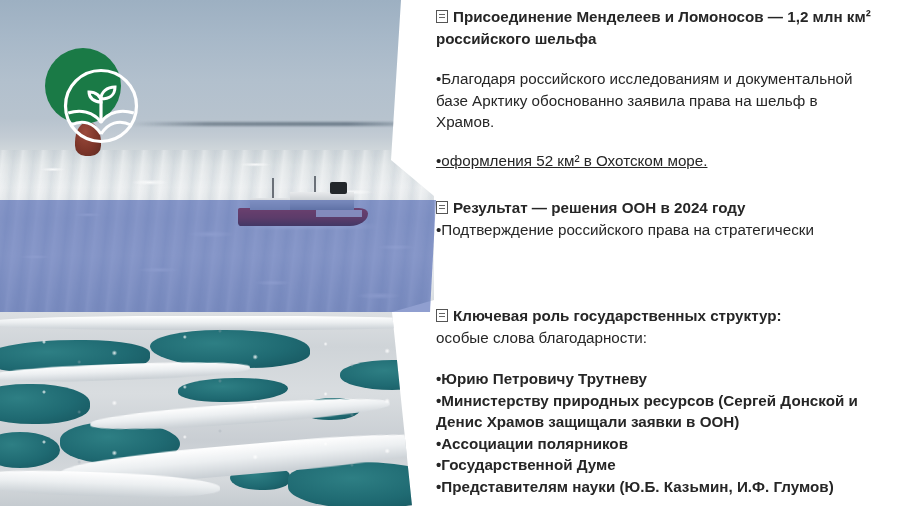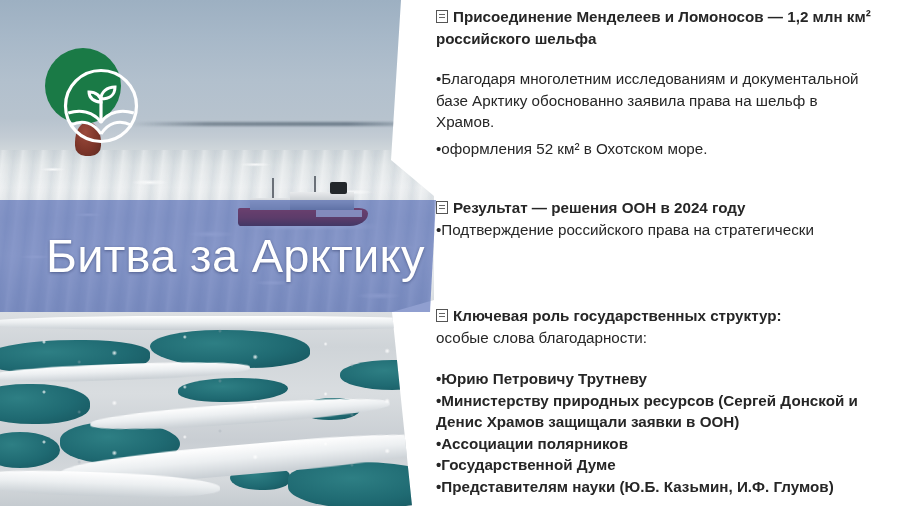--- a/index.html
+++ b/index.html
@@ -319,21 +319,20 @@
       <div class="ridge" style="left:60px;  top:132px; width:380px; height:30px; border-radius:40%; transform:rotate(-5deg);"></div>
       <div class="ridge" style="left:-40px; top:160px; width:260px; height:24px; border-radius:45%; transform:rotate(2deg);"></div>
 
       <div class="rubble" style="left:0;   top:10px;  width:440px; height:50px;"></div>
       <div class="rubble" style="left:0;   top:60px;  width:440px; height:50px;"></div>
       <div class="rubble" style="left:0;   top:110px; width:440px; height:50px;"></div>
     </div>
   </div>
 
   <div class="title-banner"></div>
-  <div class="title-text">Битва за Арктику</div>
 
   <div class="logo">
     <div class="logo-blob"></div>
     <div class="logo-ring-wrap">
       <svg width="76" height="76" viewBox="0 0 76 76">
         <circle cx="38" cy="38" r="35.5" fill="none" stroke="#ffffff" stroke-width="3.2"></circle>
 
         <path d="M38 54 L38 33" fill="none" stroke="#ffffff" stroke-width="3.2" stroke-linecap="round"></path>
 
         <path d="M38 34 C31 34 26 30 26 24 C33 24 38 28 38 34 Z" fill="none" stroke="#ffffff" stroke-width="3"></path>
@@ -349,26 +348,26 @@
   </div>
 
   <div class="content">
 
     <div class="blk" style="top:6px;">
       <div class="ln b"><span class="tofu"></span><span>Присоединение Менделеев и Ломоносов — 1,2 млн км²</span></div>
       <div class="ln b">российского шельфа</div>
     </div>
 
     <div class="blk" style="top:68px;">
-      <div class="ln">•Благодаря многолетним исследованиям и документальной</div>
+      <div class="ln">•Благодаря российского исследованиям и документальной</div>
       <div class="ln">базе Арктику обоснованно заявила права на шельф в</div>
       <div class="ln">Храмов.</div>
     </div>
 
-    <div class="blk" style="top:138px;">
+    <div class="blk" style="top:150px;text-decoration:underline;">
       <div class="ln">•оформления 52 км² в Охотском море.</div>
     </div>
 
     <div class="blk" style="top:197px;">
       <div class="ln b"><span class="tofu"></span><span>Результат —  решения ООН в 2024 году</span></div>
       <div class="ln">•Подтверждение российского права на стратегически</div>
     </div>
 
     <div class="blk" style="top:305px;">
       <div class="ln b"><span class="tofu"></span><span>Ключевая роль государственных структур:</span></div>

